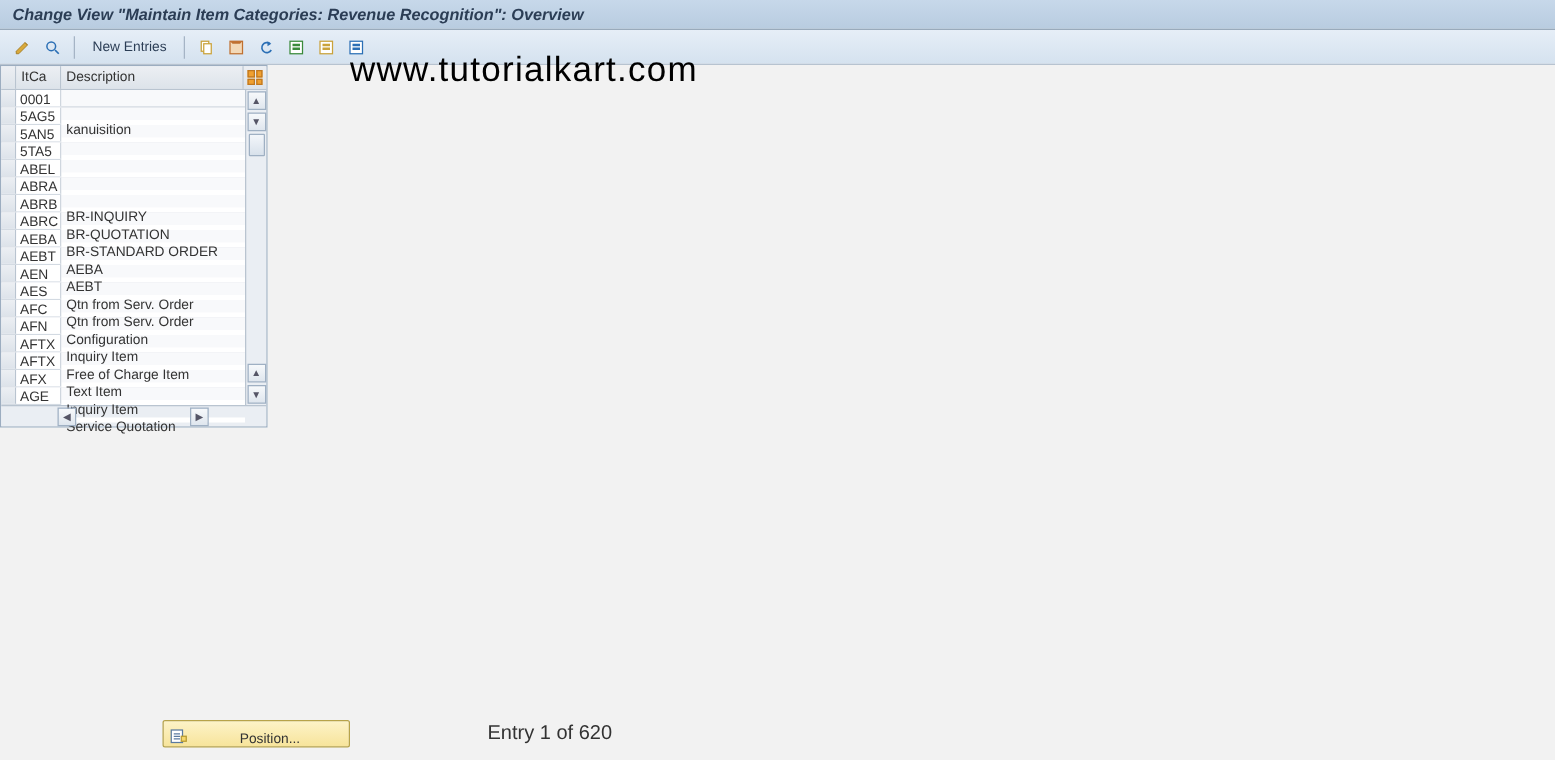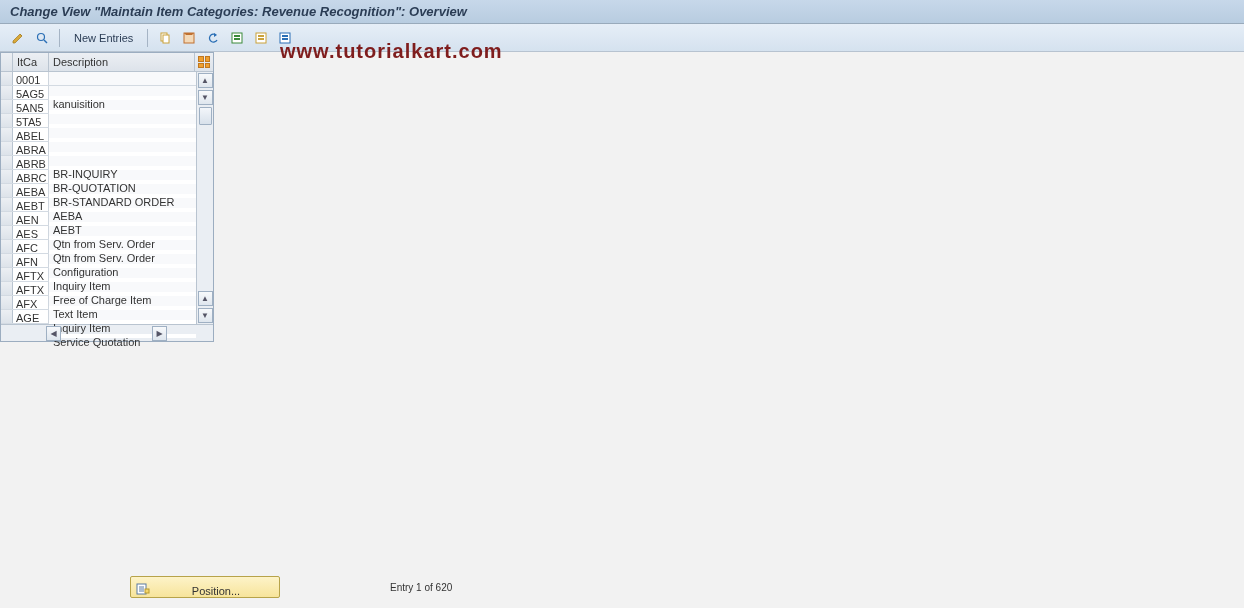--- a/index.html
+++ b/index.html
@@ -153,23 +153,23 @@
     border-top:1px solid #b9c4d0;
     display:flex;
     justify-content:flex-end;
     align-items:center;
     gap:1px;
     padding-right:1px;
   }
   .watermark {
     position:absolute;
     left:280px; top:40px;
-    font-size:20px;
-    color:#7f1d1d;
-    font-weight:bold;
+    font-size:28px;
+    color:#000000;
+    font-weight:normal;
     pointer-events:none;
     letter-spacing:1px;
   }
   .footer {
     position:absolute;
     left:0; right:0;
     bottom:10px;
     display:flex;
     align-items:center;
     padding-left:130px;
@@ -186,21 +186,21 @@
     cursor:pointer;
     padding:0 4px;
     gap:6px;
   }
   .pos-btn .ico {
     width:16px; height:16px;
     display:flex; align-items:center; justify-content:center;
     font-size:11px;
   }
   .pos-btn .lbl { flex:1; text-align:center; font-size:11px; color:#333;}
-  .status-text { font-size:10px; color:#333; }
+  .status-text { font-size:16px; color:#333; }
   
   .c-pencil{color:#c09020}
   .c-glass{color:#2060a0}
   .c-copy{color:#caa23a}
   .c-save{color:#c07030}
   .c-undo{color:#2060a0}
   .c-mark1{color:#3a8a3a}
   .c-mark2{color:#caa23a}
   .c-mark3{color:#2060a0}
 </style>

